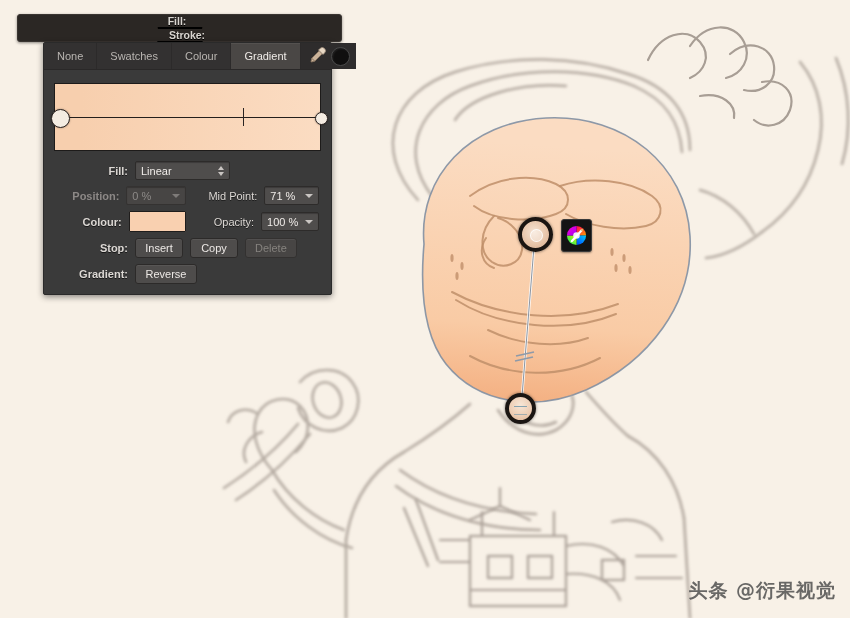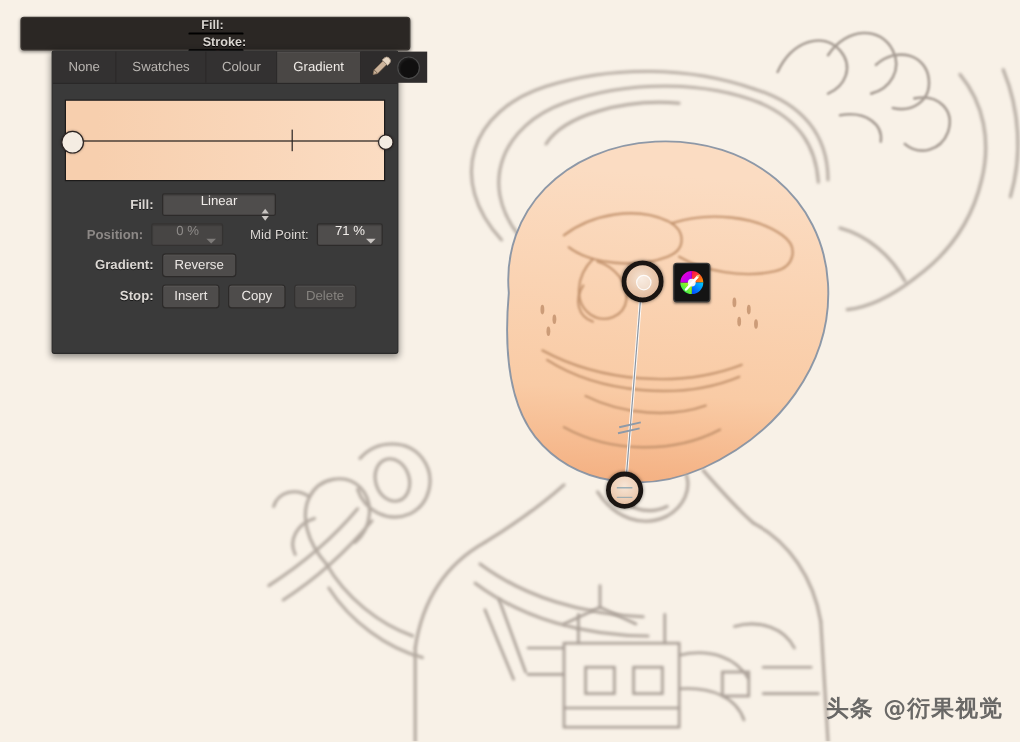--- a/index.html
+++ b/index.html
@@ -140,21 +140,20 @@
     color:#dcd8d4;font-size:11px;font-weight:bold;text-align:right;
     white-space:nowrap;text-shadow:0 1px 0 rgba(0,0,0,.6);
   }
   .lbl.dim{color:#8c8886;text-shadow:none;}
   .lbl.w80{width:78px;margin-right:7px;}
   .field{
     background:#4f4d4c;border:1px solid #2d2b2a;border-radius:2px;
     color:#f0ece9;font-size:11px;height:19px;display:flex;align-items:center;
     padding:0 5px;box-sizing:border-box;cursor:pointer;
     box-shadow:inset 0 1px 1px rgba(0,0,0,.25);
-    flex-direction:column;
   }
   .field.dim{background:#474544;color:#8d8a88;border-color:#343231;}
   .stepper{
     margin-left:auto;display:flex;flex-direction:column;justify-content:center;
     gap:2px;padding-left:6px;
   }
   .stepper i{
     display:block;width:0;height:0;border-left:3px solid transparent;
     border-right:3px solid transparent;
   }
@@ -438,36 +437,46 @@
         <span class="caret dim"></span>
       </div>
 
       <span class="lbl-inline">Mid Point:</span>
       <div class="field" id="field-midpoint">
         <span>71 %</span>
         <span class="caret"></span>
       </div>
     </div>
 
+    <div class="row">
+      <span class="lbl w80">Colour:</span>
+      <div id="swatch-colour" style="background: rgb(249, 208, 176);"></div>
+
+      <span class="lbl-inline" style="margin-left:28px;">Opacity:</span>
+      <div class="field" id="field-opacity">
+        <span>100 %</span>
+        <span class="caret"></span>
+      </div>
+    </div>
+
+    <div class="row">
+      <span class="lbl w80">Stop:</span>
+      <div class="btn">
+        <span>Insert</span>
+      </div>
+      <div class="btn">
+        <span>Copy</span>
+      </div>
+      <div class="btn disabled">
+        <span>Delete</span>
+      </div>
+    </div>
 
     <div class="row">
       <span class="lbl w80">Gradient:</span>
       <div class="btn" style="min-width:62px;">
         <span>Reverse</span>
       </div>
     </div>
-
-    <div class="row">
-      <span class="lbl w80">Stop:</span>
-      <div class="btn">
-        <span>Insert</span>
-      </div>
-      <div class="btn">
-        <span>Copy</span>
-      </div>
-      <div class="btn disabled">
-        <span>Delete</span>
-      </div>
-    </div>
   </div>
 </div>
 
 <div id="watermark">头条 @衍果视觉</div>
 
 </body></html>

